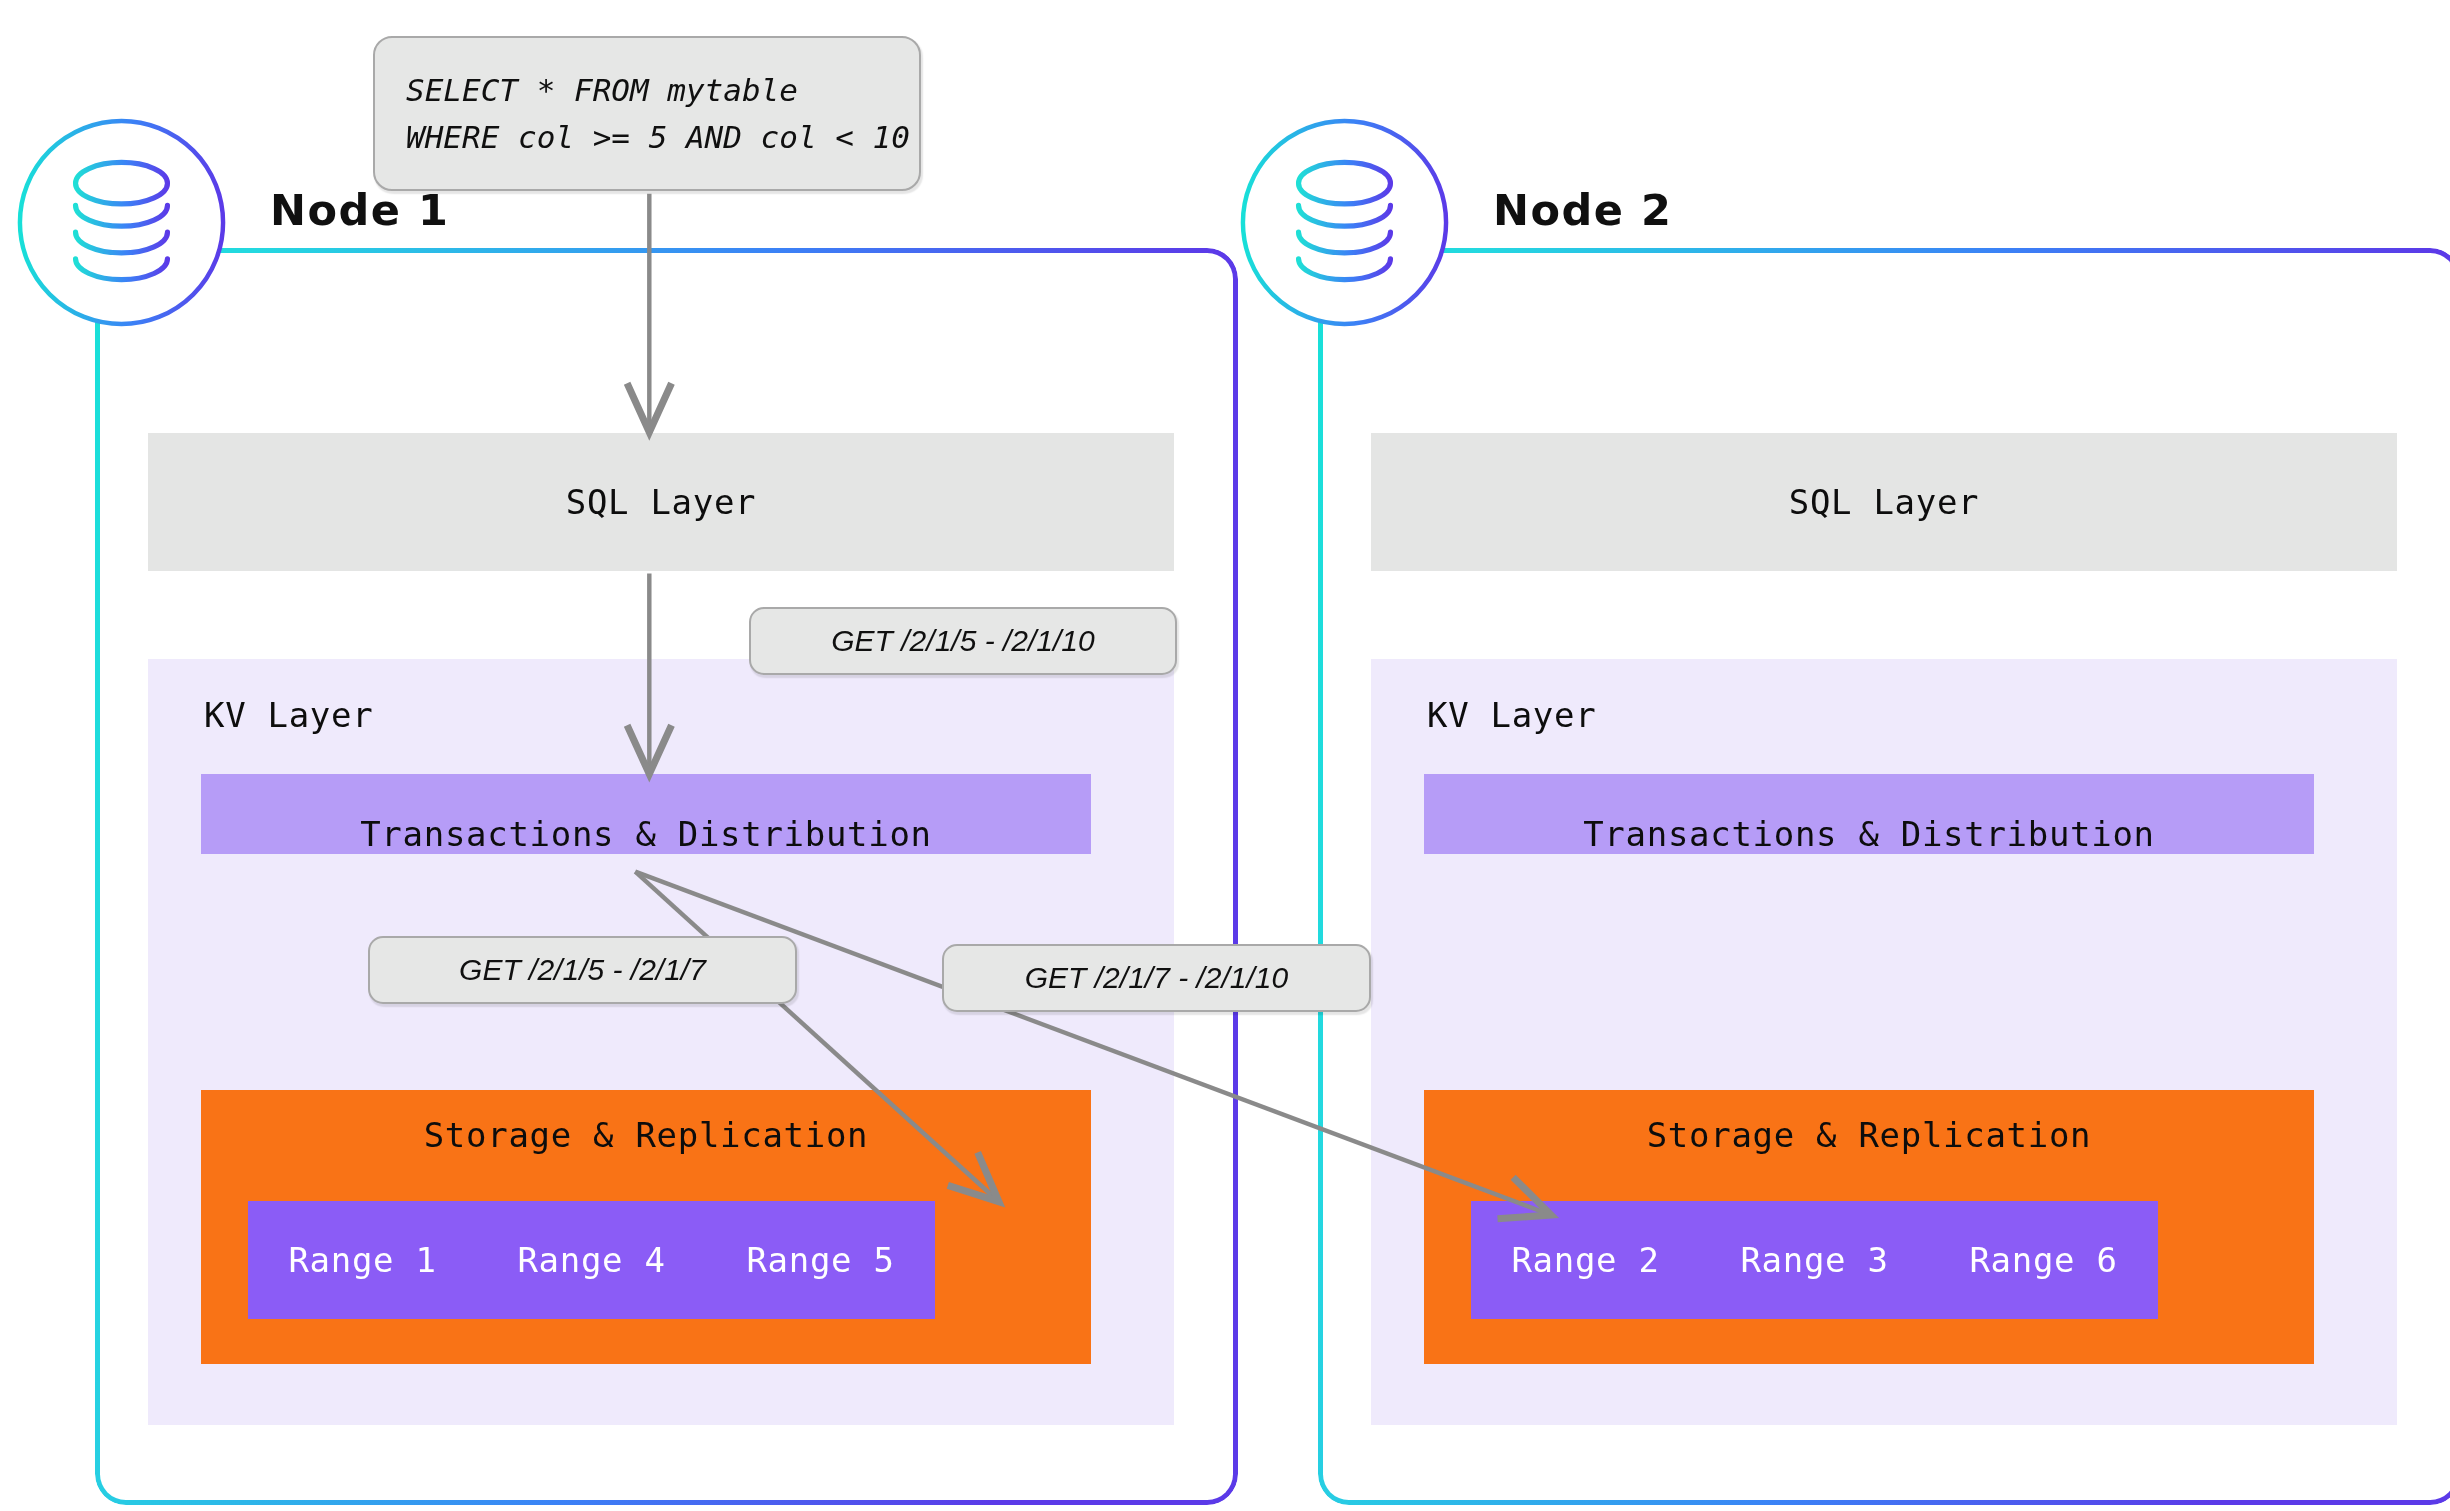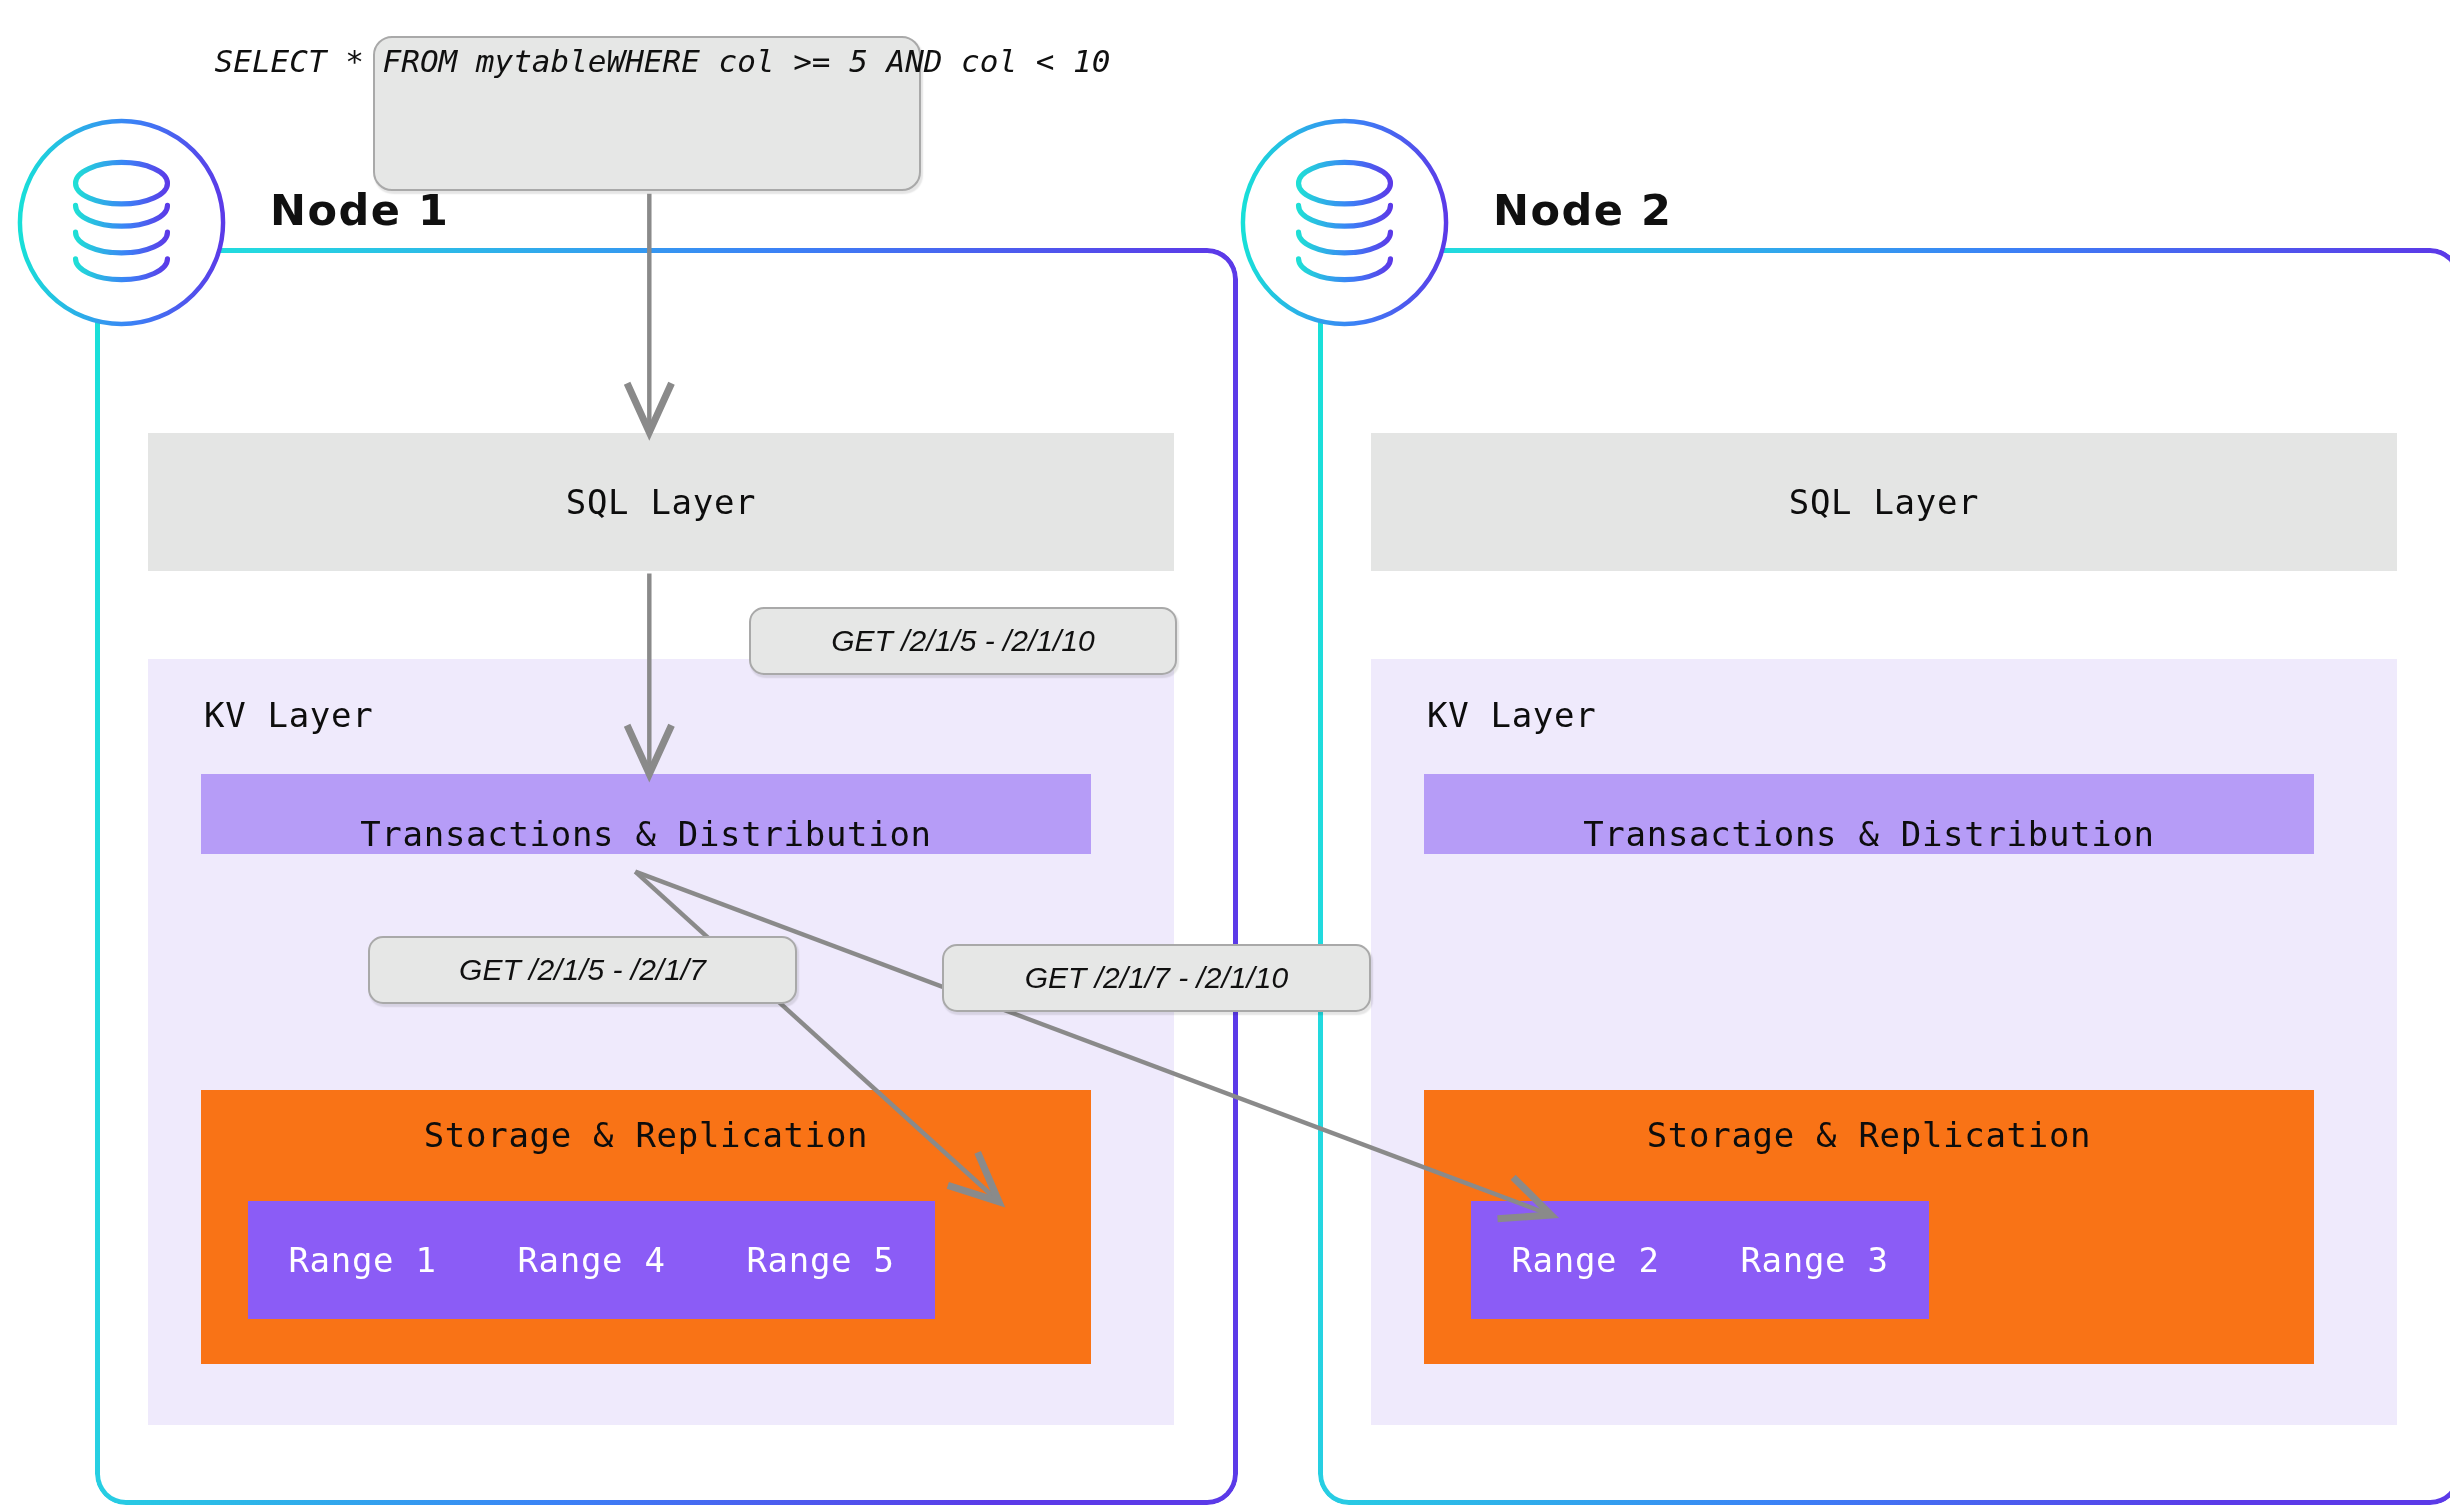--- a/index.html
+++ b/index.html
@@ -27,21 +27,21 @@
     position: absolute;
     left: 373px;
     top: 36px;
     width: 548px;
     height: 155px;
     box-sizing: border-box;
     background: #e6e7e6;
     border: 2.2px solid #a9a9a9;
     border-radius: 19px;
     display: flex;
-    flex-direction: row;
+    flex-direction: column;
     justify-content: center;
     padding-left: 31px;
     box-shadow: 1.5px 2.2px 1.5px rgba(0,0,0,0.10);
   }
   .query-line {
     font-family: "DejaVu Sans Mono", "Liberation Mono", monospace;
     font-style: italic;
     font-size: 31px;
     line-height: 47px;
     color: #101010;
@@ -337,20 +337,23 @@
 
       <div class="storage-box">
         <div class="storage-label">Storage &amp; Replication</div>
         <div class="range-row">
           <div class="range-box">
             <span class="range-label">Range 2</span>
           </div>
           <div class="range-box">
             <span class="range-label">Range 3</span>
           </div>
+          <div class="range-box">
+            <span class="range-label">Range 6</span>
+          </div>
         </div>
       </div>
     </div>
   </div>
 
   <svg class="overlay" id="arrow-layer" viewBox="0 0 3310 2042" xmlns="http://www.w3.org/2000/svg">
     <defs>
       <marker id="ah" markerWidth="14" markerHeight="14" refX="11" refY="6" orient="auto" markerUnits="strokeWidth">
         <path d="M1,1 L12,6 L1,11" fill="none" stroke="#8a8a8a" stroke-width="1.6"></path>
       </marker>

